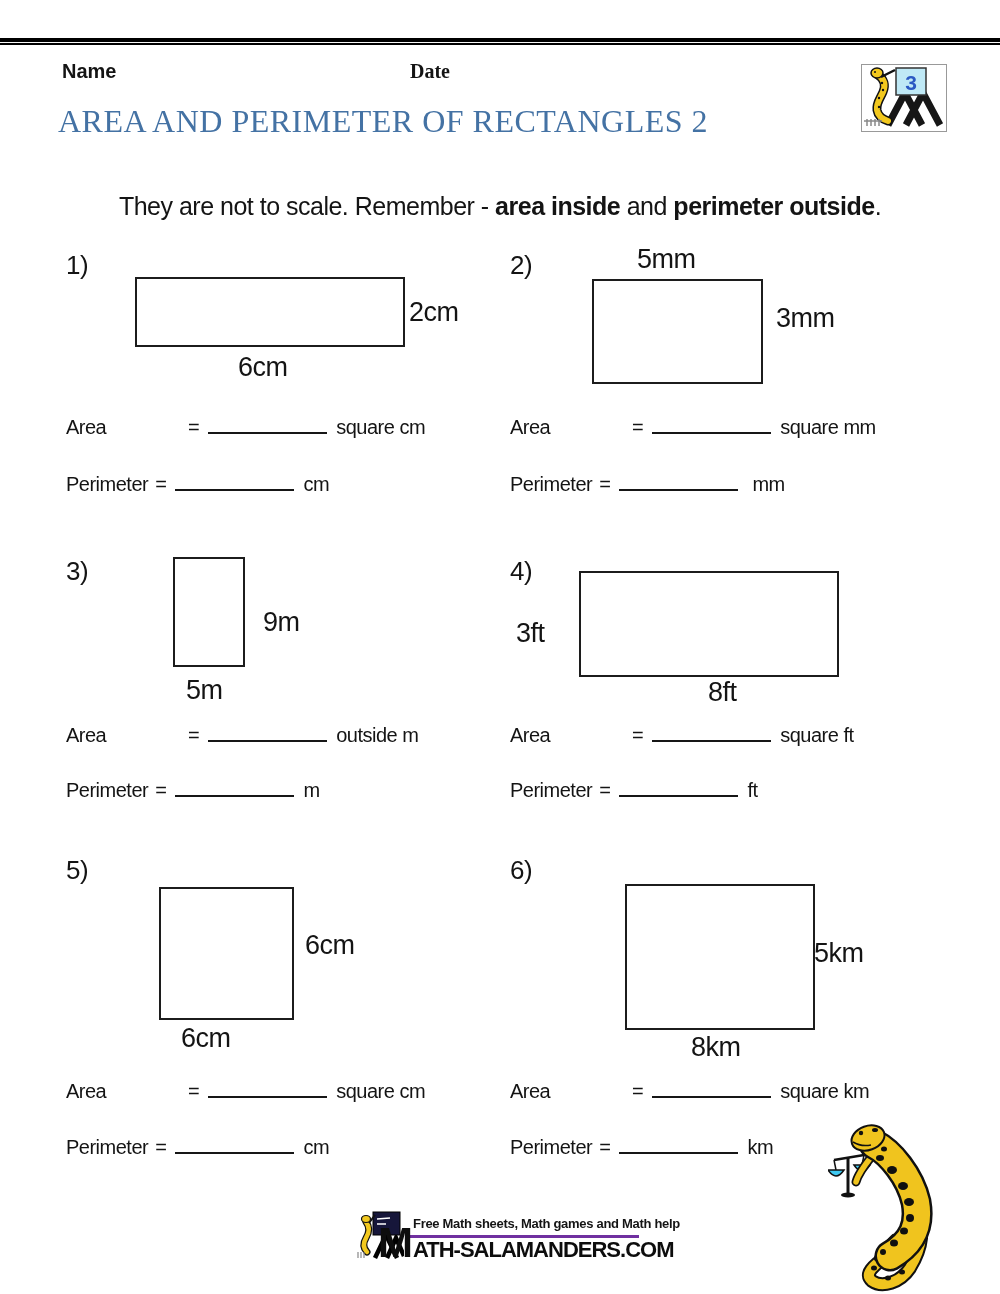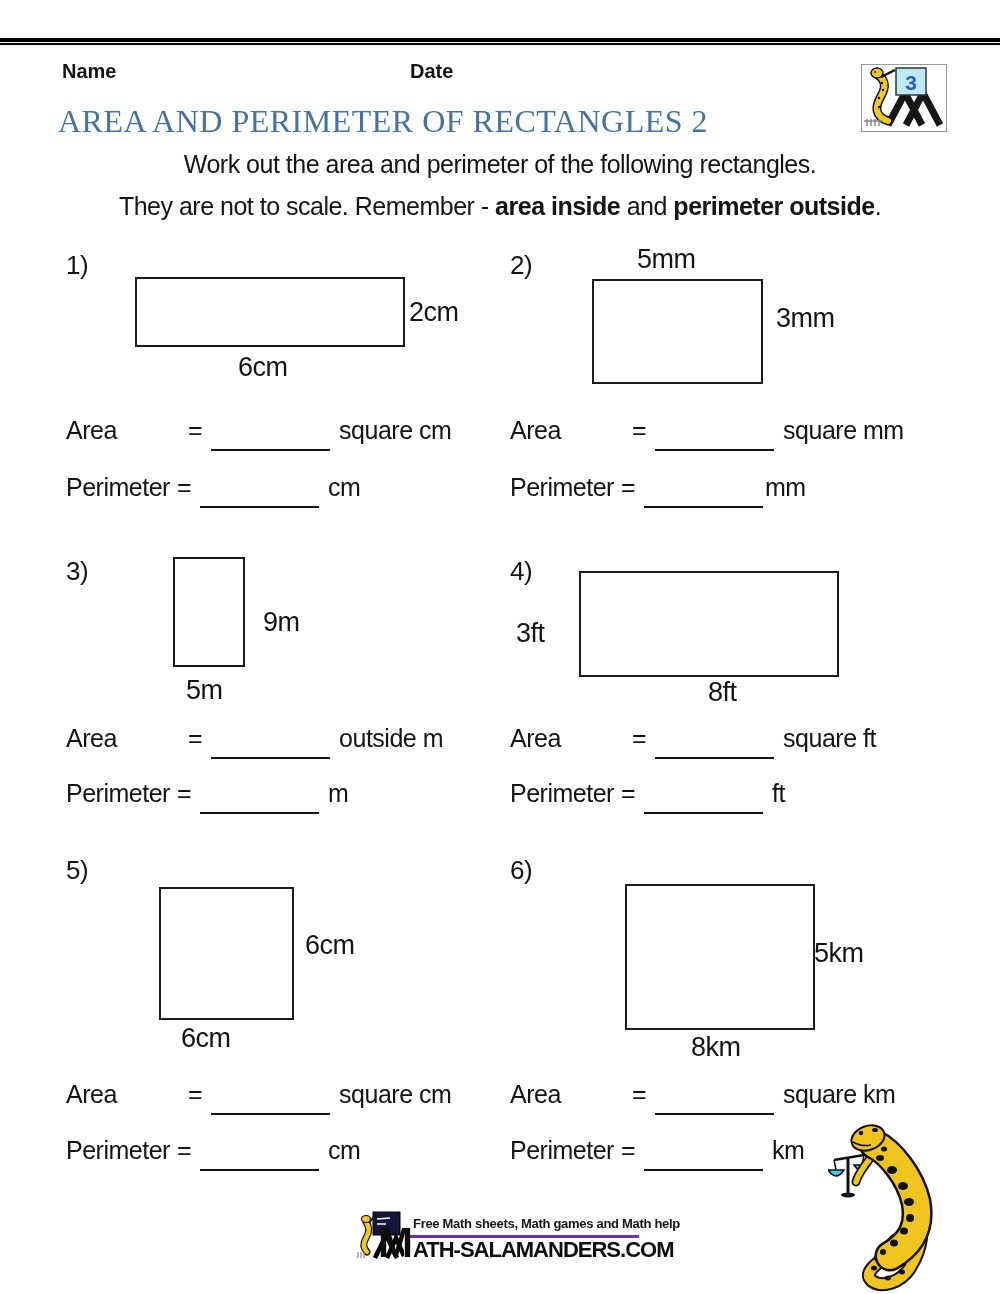--- a/index.html
+++ b/index.html
@@ -7,41 +7,41 @@
     position:relative;width:1000px;height:1294px;background:#ffffff;
     font-family:"Liberation Sans",sans-serif;color:#141414;overflow:hidden;
   }
   .abs{position:absolute;}
   
   #top-rule{left:0;top:38px;width:1000px;height:7px;
     background:linear-gradient(to bottom,#000 0 4px,#f8f8f8 4px 5px,#000 5px 7px);}
   
   .hdr-label{font-size:20px;font-weight:bold;letter-spacing:0;}
   #name-label{left:62px;top:60px;}
-  #date-label{left:410px;top:60px;}
+  #date-label{left:410px;top:60px;font-family:Liberation Serif, serif;}
   #grade-logo{left:861px;top:64px;width:84px;height:66px;border:1.5px solid #999;background:#fff;}
   
   #page-title{left:58px;top:103px;font-family:"Liberation Serif",serif;
     font-size:32px;color:#4472a4;letter-spacing:.5px;white-space:nowrap;}
   
   .instr{left:0;width:1000px;text-align:center;font-size:25px;letter-spacing:-.5px;white-space:nowrap;}
   #instr-line1{top:150px;}
   #instr-line2{top:192px;}
   .b{font-weight:bold;}
   
   .pnum{font-size:26px;letter-spacing:-.5px;}
   .rect{border:2px solid #1c1c1c;background:#fff;}
   .dim{font-size:27px;letter-spacing:-.5px;white-space:nowrap;}
   
-  .ans{display:flex;align-items:flex-end;font-size:25px;letter-spacing:-.5px;line-height:1.2;white-space:nowrap;}
+  .ans{display:flex;align-items:center;font-size:20px;letter-spacing:-.5px;line-height:1.2;white-space:nowrap;}
   .area-w{display:inline-block;width:122px;}
   .per{margin-right:7px;}
   .blank{display:inline-block;width:119px;border-bottom:2px solid #161616;transform:translateY(6px);margin-left:9px;}
   .unit{margin-left:9px;}
-  .unit.tight{margin-left:2px;}
+  .unit.tight{margin-left:14px;}
   
   #footer-tagline{left:413px;top:1216px;font-size:13px;font-weight:bold;letter-spacing:-.3px;white-space:nowrap;}
   #footer-rule{left:410px;top:1235px;width:229px;height:3px;background:#7030a0;}
   #footer-wordmark{left:378px;top:1222px;display:flex;align-items:baseline;color:#0d0d0d;}
   #footer-wordmark .wm-m{font-size:42px;font-weight:bold;line-height:1;}
   #footer-wordmark .wm-rest{font-size:22px;font-weight:bold;letter-spacing:-1px;line-height:1;}
   svg{display:block;}
 </style>
 </head>
 <body>
@@ -82,21 +82,20 @@
           <line x1="13" y1="54" x2="13" y2="61"></line>
             <line x1="17" y1="54" x2="17" y2="61"></line>
           <line x1="2" y1="56" x2="20" y2="56"></line>
         </g>
       </g>
     </svg>
   </div>
 
   <div id="page-title" class="abs">AREA AND PERIMETER OF RECTANGLES 2</div>
 
-  <div id="instr-line1" class="abs instr">Work out the area and perimeter of the following rectangles.</div>
   <div id="instr-line2" class="abs instr"><span>They are not to scale. Remember - </span><span class="b">area inside</span><span> and </span><span class="b">perimeter outside</span><span>.</span></div>
 
   <div class="abs pnum" style="left:66px;top:250px;">1)</div>
   <div class="abs rect" style="left:135px;top:277px;width:266px;height:66px;"></div>
   <div class="abs dim" style="left:409px;top:297px;">2cm</div>
   <div class="abs dim" style="left:238px;top:352px;">6cm</div>
 
   <div class="abs pnum" style="left:510px;top:250px;">2)</div>
   <div class="abs dim" style="left:637px;top:244px;">5mm</div>
   <div class="abs rect" style="left:592px;top:279px;width:167px;height:101px;"></div>

